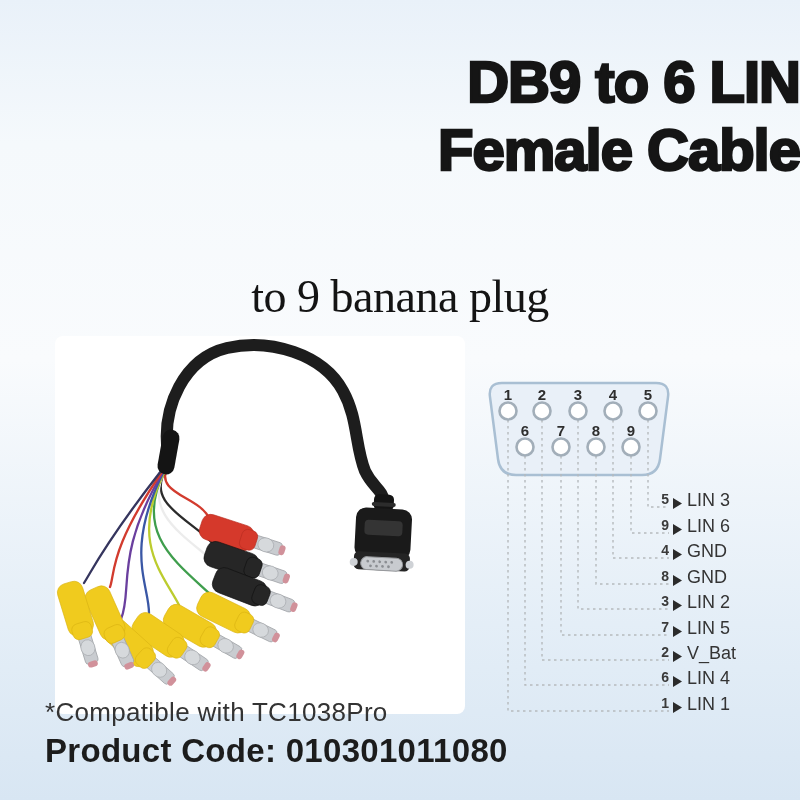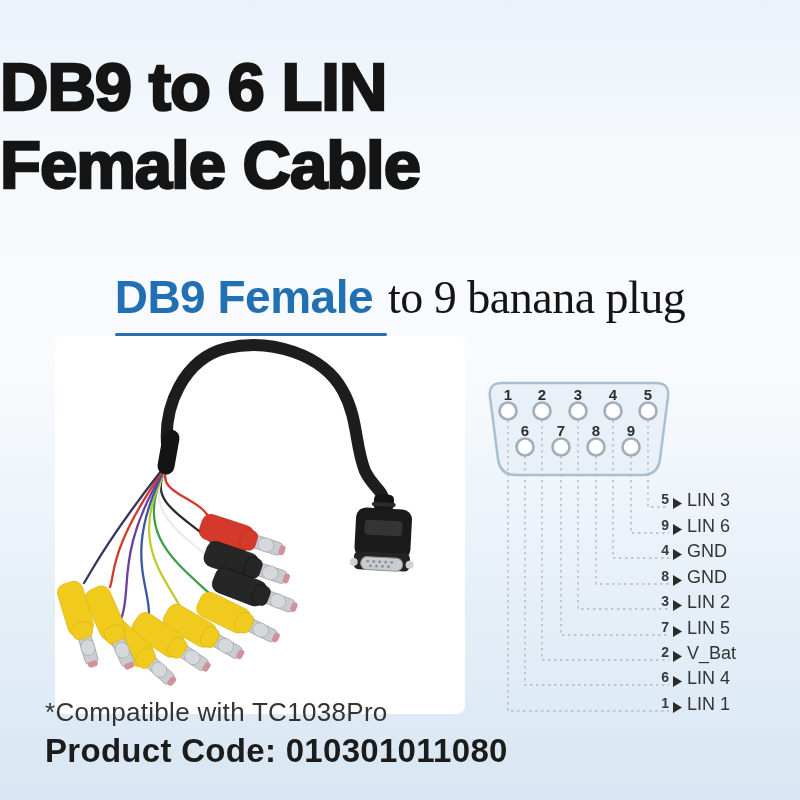--- a/index.html
+++ b/index.html
@@ -5,22 +5,22 @@
   * { margin:0; padding:0; box-sizing:border-box; }
   html,body { width:800px; height:800px; }
   body { font-family:"Liberation Sans", sans-serif; }
   .canvas {
     position:relative; width:800px; height:800px; overflow:hidden;
     background:linear-gradient(180deg,#e9f1f9 0%,#f5f9fc 18%,#f9fbfd 45%,#e4eef7 78%,#d8e6f3 100%);
   }
   
   .title {
     position:absolute; top:48px; left:0; width:800px;
-    text-align:left; color:#151515; font-weight:800;
-    font-size:67px; line-height:1.17; letter-spacing:-1px;
+    text-align:right; color:#151515; font-weight:800;
+    font-size:58px; line-height:1.17; letter-spacing:-1px;
     -webkit-text-stroke:2.5px #151515;
   }
   
   .subtitle {
     position:absolute; top:272px; left:0; width:800px;
     display:flex; justify-content:center; align-items:baseline; gap:15px;
     font-size:46px; line-height:1.1;
   }
   .subtitle .hl {
     position:relative; color:#2270b4; font-weight:700; letter-spacing:-0.5px;
@@ -65,21 +65,20 @@
 <body>
 
 <div class="canvas">
 
   <div class="title">
     <div>DB9 to 6 LIN</div>
     <div>Female Cable</div>
   </div>
 
   <div class="subtitle">
-    <span class="hl"><span>DB9 Female</span><span class="ul"></span></span>
     <span class="rest">to 9 banana plug</span>
   </div>
 
   <div class="photo">
     <svg width="410" height="380" viewBox="0 0 410 380">
       <rect x="0" y="0" width="410" height="378" rx="8" fill="#ffffff"></rect>
 
       <g>
         <path class="wire" stroke="#d23b2e" d="M113 130 C 98 158, 144 160, 154 182"></path>
         <path class="wire" stroke="#2b2b2b" d="M112 132 C 88 168, 138 184, 158 208"></path>

